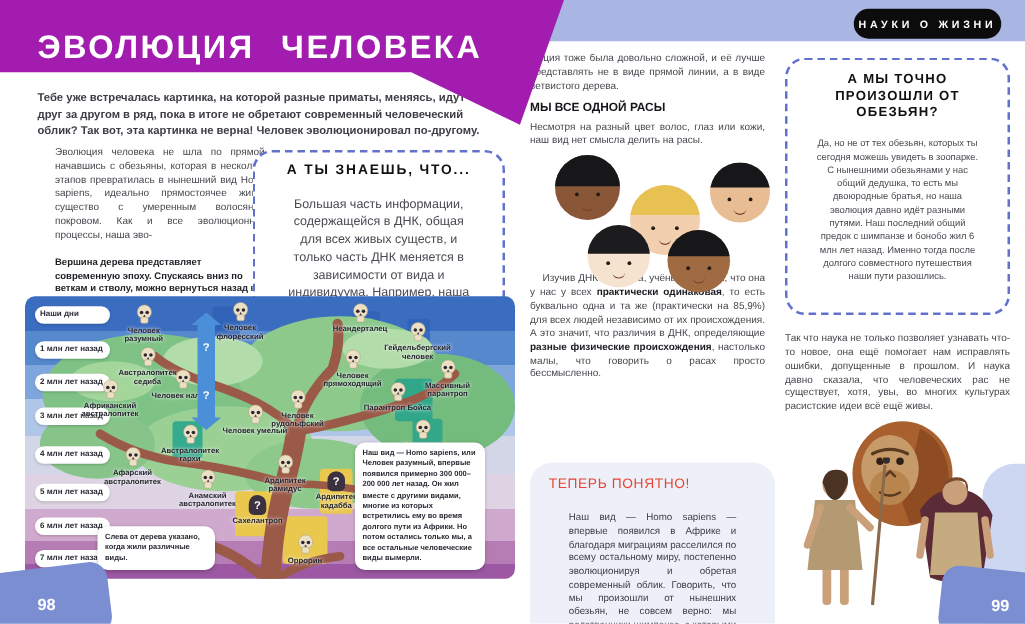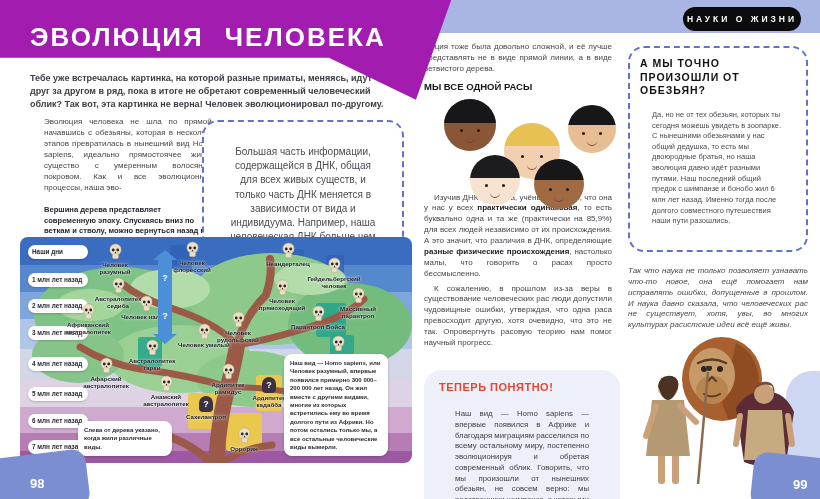--- a/index.html
+++ b/index.html
@@ -108,32 +108,32 @@
   .eye{position:absolute;width:3px;height:3px;border-radius:50%;background:#241a14;top:58%;}
   .eye.l{left:30%;} .eye.r{right:30%;}
   .mouth{position:absolute;left:50%;top:74%;width:10px;height:5px;margin-left:-5px;
     border-bottom:1.5px solid #7a4030;border-radius:0 0 8px 8px;}
   .dna-p{text-indent:10px;}
   .dna-p b{color:#1c1c22;}
 
   .rcol2{left:628px;top:46px;width:180px;}
   .q-box{
     border:2px dashed #6272cc;border-radius:16px;background:#fff;
-    padding:9px 10px 11px;text-align:left;
+    padding:9px 10px 11px;text-align:center;
   }
   .q-box h3{margin:0 0 4px;font-size:10.5px;font-weight:900;color:#111;letter-spacing:1px;line-height:1.3;}
   .q-box p{margin:12px;font-size:7.5px;line-height:1.42;color:#4a4a52;}
-  .science{margin:14px 0 0;font-size:8px;line-height:1.36;text-align:justify;color:#46464e;font-style:italic;}
+  .science{margin:14px 0 0;font-size:8px;line-height:1.36;text-align:justify;color:#46464e;}
   .ape{display:block;margin:2px auto 0;}
 
   .now-box{
     left:424px;top:370px;width:196px;height:129px;background:#edf0f8;
     border-radius:18px 18px 0 0;padding:11px 15px;box-sizing:border-box;
   }
-  .now-box h3{margin:0 0 4px;font-size:11px;font-weight:700;color:#e64535;letter-spacing:.5px;}
+  .now-box h3{margin:0 0 4px;font-size:11px;font-weight:400;color:#e64535;letter-spacing:.5px;}
   .now-box p{margin:16px;font-size:7.8px;line-height:1.38;color:#3d3d45;text-align:justify;}
 
   .hominids{left:636px;top:366px;width:180px;height:126px;}
 </style>
 </head>
 <body>
 
 <div class="abs top-band"></div>
 <div class="abs badge">НАУКИ О ЖИЗНИ</div>
 <div class="abs corner-blue"></div>
@@ -143,20 +143,21 @@
 </div>
 
 <p class="abs intro" style="margin:0;">Тебе уже встречалась картинка, на которой разные приматы, меняясь, идут друг за другом в ряд, пока в итоге не обретают современный человеческий облик? Так вот, эта картинка не верна! Человек эволюционировал по-другому.</p>
 
 <div class="abs lcol">
   <p>Эволюция человека не шла по прямой, начавшись с обезьяны, которая в несколько этапов превратилась в нынешний вид Homo sapiens, идеально прямостоячее живое существо с умеренным волосяным покровом. Как и все эволюционные процессы, наша эво-</p>
   <p class="tree-caption">Вершина дерева представляет современную эпоху. Спускаясь вниз по веткам и стволу, можно вернуться назад в прошлое и добраться до нашего общего предка с шимпанзе, которые являются нашими ближайшими родственниками из всех, ныне живущих.</p>
 </div>
 
 <div class="abs know-box">
+  <h3>А ТЫ ЗНАЕШЬ, ЧТО...</h3>
   <p>Большая часть информации, содержащейся в ДНК, общая для всех живых существ, и только часть ДНК меняется в зависимости от вида и индивидуума. Например, наша человеческая ДНК больше чем на 98% совпадает с ДНК шимпанзе и бонобо, на 85% с ДНК мышей и примерно на 50% с ДНК бананов.</p>
 </div>
 
 <div class="abs diagram">
   <svg class="tree-svg" width="392" height="226" viewBox="0 0 392 226">
 
     <rect x="150" y="8" width="22" height="52" rx="3" fill="#2f62b5" opacity=".85"></rect>
     <rect x="198" y="26" width="20" height="44" rx="3" fill="#2f62b5" opacity=".8"></rect>
     <rect x="262" y="12" width="22" height="48" rx="3" fill="#2f62b5" opacity=".8"></rect>
     <rect x="306" y="18" width="18" height="32" rx="3" fill="#2f62b5" opacity=".75"></rect>
@@ -400,20 +401,21 @@
   <div class="tree-note note-right">Наш вид — Homo sapiens, или Человек разумный, впервые появился примерно 300 000–200 000 лет назад. Он жил вместе с другими видами, многие из которых встретились ему во время долгого пути из Африки. Но потом остались только мы, а все остальные человеческие виды вымерли.</div>
 </div>
 
 <div class="abs page-tab tab-98">
   <span style="transform:rotate(7deg);">98</span>
 </div>
 
 <div class="abs rcol1">
   <p>люция тоже была довольно сложной, и её лучше представлять не в виде прямой линии, а в виде ветвистого дерева.</p>
   <h4 class="race-h">МЫ ВСЕ ОДНОЙ РАСЫ</h4>
+  <p>Несмотря на разный цвет волос, глаз или кожи, наш вид нет смысла делить на расы.</p>
 
   <div class="faces">
     <div class="face" style="left:20px;top:2px;width:52px;height:52px;background:#8a5638;">
       <div class="hair" style="background:#17171a;height:48%;"></div>
       <div class="eye l"></div>
         <div class="eye r"></div>
       <div class="mouth"></div>
     </div>
     <div class="face" style="left:80px;top:26px;width:56px;height:56px;background:#f2cfae;">
       <div class="hair" style="background:#e8c153;"></div>
@@ -435,21 +437,20 @@
     </div>
     <div class="face" style="left:110px;top:62px;width:50px;height:50px;background:#a06a42;">
       <div class="hair" style="background:#17171a;"></div>
       <div class="eye l"></div>
         <div class="eye r"></div>
       <div class="mouth"></div>
     </div>
   </div>
 
   <p class="dna-p"><span>Изучив ДНК человека, учёные увидели, что она у нас у всех </span><b>практически одинаковая</b><span>, то есть буквально одна и та же (практически на 85,9%) для всех людей независимо от их происхождения. А это значит, что различия в ДНК, определяющие </span><b>разные физические происхождения</b><span>, настолько малы, что говорить о расах просто бессмысленно.</span></p>
-  <p class="dna-p">К сожалению, в прошлом из-за веры в существование человеческих рас люди допустили чудовищные ошибки, утверждая, что одна раса превосходит другую, хотя очевидно, что это не так. Опровергнуть расовую теорию нам помог научный прогресс.</p>
 </div>
 
 <div class="abs rcol2">
   <div class="q-box">
     <h3>А МЫ ТОЧНО ПРОИЗОШЛИ ОТ ОБЕЗЬЯН?</h3>
     <p>Да, но не от тех обезьян, которых ты сегодня можешь увидеть в зоопарке. С нынешними обезьянами у нас общий дедушка, то есть мы двоюродные братья, но наша эволюция давно идёт разными путями. Наш последний общий предок с шимпанзе и бонобо жил 6 млн лет назад. Именно тогда после долгого совместного путешествия наши пути разошлись.</p>
   </div>
   <p class="science">Так что наука не только позволяет узнавать что-то новое, она ещё помогает нам исправлять ошибки, допущенные в прошлом. И наука давно сказала, что человеческих рас не существует, хотя, увы, во многих культурах расистские идеи всё ещё живы.</p>
 
   <svg class="ape" width="104" height="88" viewBox="0 0 104 88">

